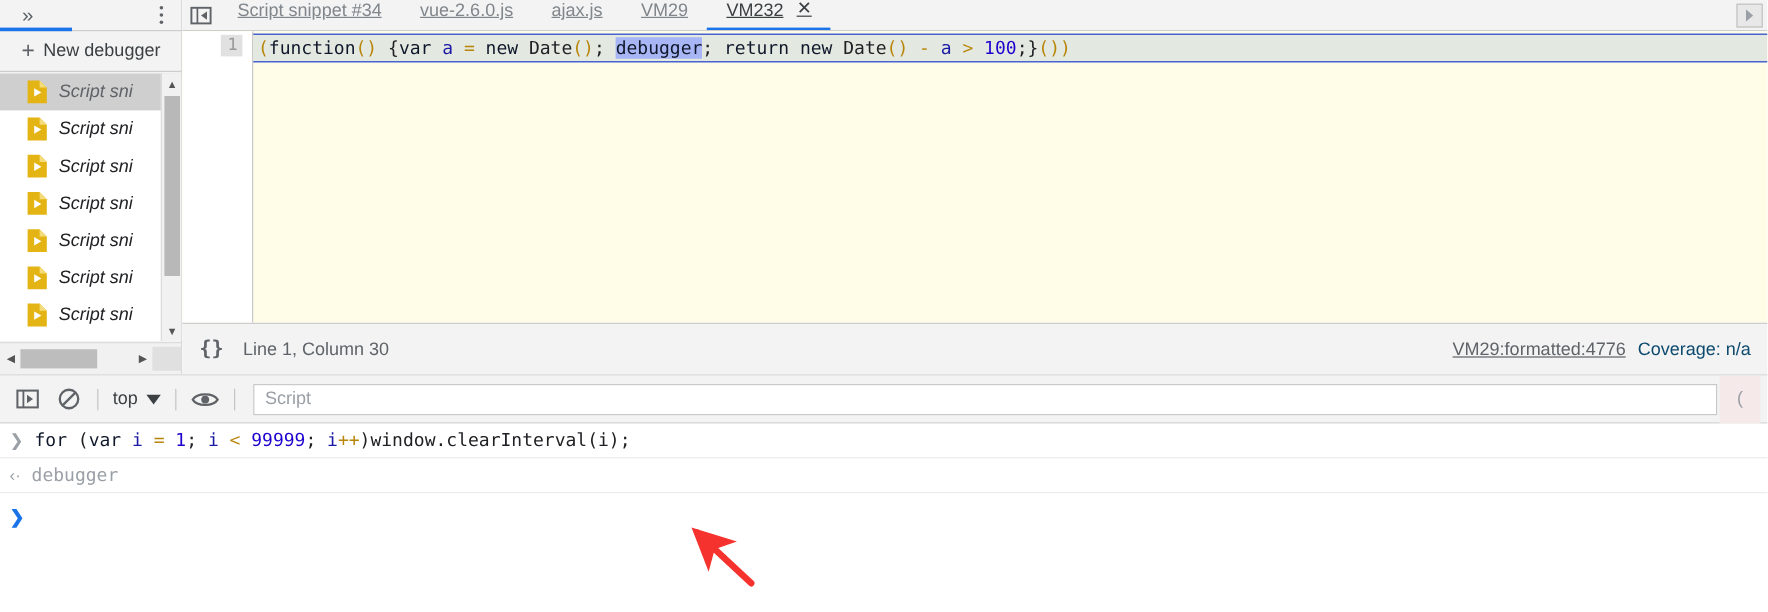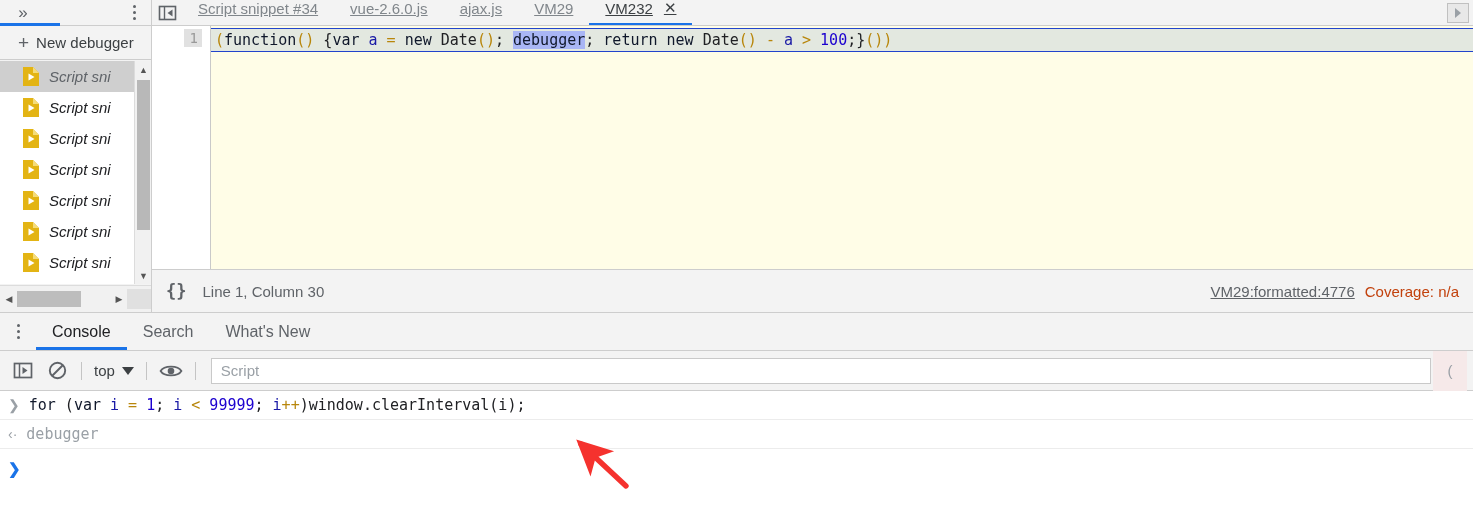--- a/index.html
+++ b/index.html
@@ -179,21 +179,21 @@
   }
   .fmt-btn {
     font-family: "DejaVu Sans Mono", monospace; font-size: 17px;
     color: #5f6368; font-weight: bold; margin-right: 16px; cursor: pointer;
   }
   .status-pos { font-size: 15px; color: #5f6368; }
   .status-right { margin-left: auto; display: flex; align-items: center; gap: 10px; white-space: nowrap; }
   .status-link {
     font-size: 15px; color: #5f6368; text-decoration: underline; cursor: pointer;
   }
-  .status-coverage { font-size: 15px; color: #c2410c; }
+  .status-coverage { font-size: 15px; color: #0c4a6e; }
 
   
   .drawer {
     position: absolute; left: 0; top: 312px; right: 0; bottom: 0;
     background: #fff; border-top: 1px solid #cdcdcd;
   }
   .drawer-tabbar {
     position: relative; height: 38px; background: #f3f3f3;
     border-bottom: 1px solid #cdcdcd;
     display: flex; align-items: stretch;
@@ -416,32 +416,20 @@
       <span class="status-pos">Line 1, Column 30</span>
       <span class="status-right">
         <span class="status-link">VM29:formatted:4776</span>
         <span class="status-coverage">Coverage: n/a</span>
       </span>
     </div>
   </div>
 
   <div class="drawer">
 
-    <div class="drawer-tabbar">
-      <div class="drawer-kebab">
-        <i></i>
-          <i></i>
-          <i></i>
-      </div>
-      <div id="drawer-tabs-holder" style="display:flex;align-items:stretch;">
-          <div class="drawer-tab active">Console</div>
-          <div class="drawer-tab">Search</div>
-          <div class="drawer-tab">What's New</div>
-        </div>
-    </div>
 
     <div class="console-toolbar">
       <div class="tb-btn">
         <svg width="20" height="17" viewBox="0 0 20 17">
           <rect x="1.5" y="1.5" width="17" height="14" fill="none" stroke="#5f6368" stroke-width="1.7"></rect>
           <line x1="6.5" y1="1.5" x2="6.5" y2="15.5" stroke="#5f6368" stroke-width="1.5"></line>
           <path d="M9.5 5 L14.5 8.5 L9.5 12 Z" fill="#5f6368"></path>
         </svg>
       </div>
       <div class="tb-btn">

